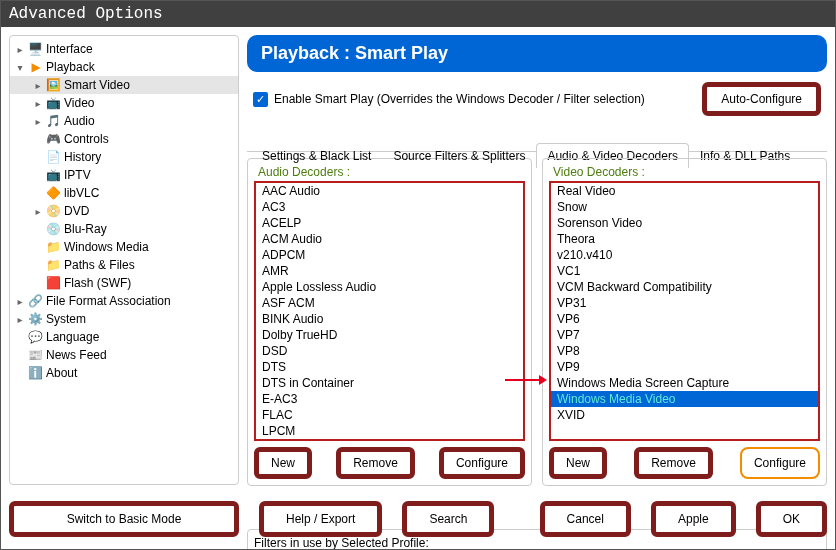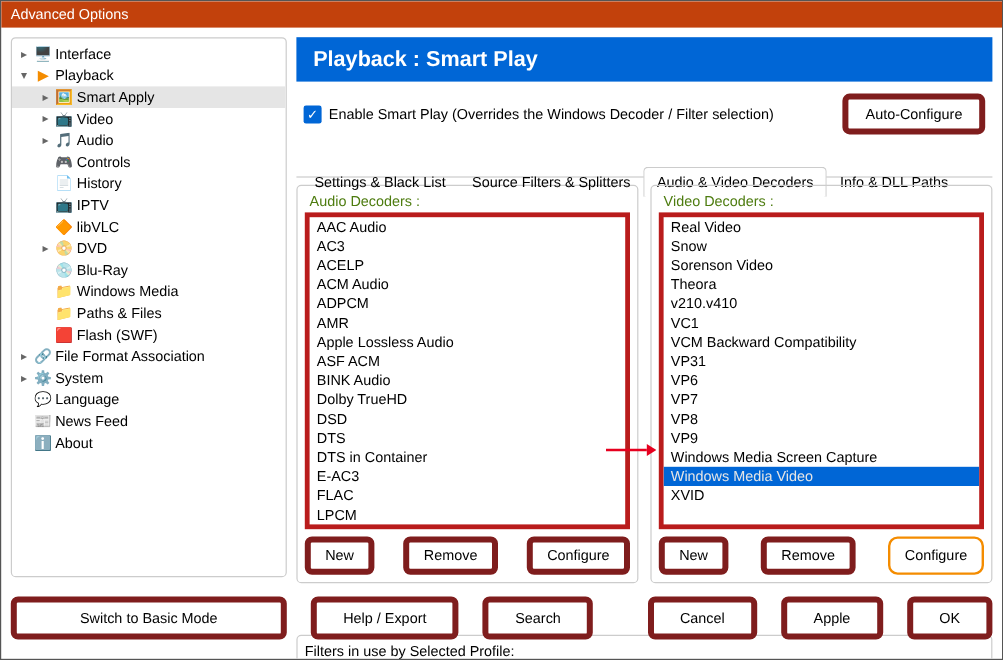--- a/index.html
+++ b/index.html
@@ -1,39 +1,39 @@
 <!DOCTYPE html>
 <html><head>
 <meta charset="utf-8">
 <style>
 *{box-sizing:border-box;margin:0;padding:0;font-family:"Segoe UI",Tahoma,sans-serif;font-size:12px;}
 body{background:#fff;width:836px;height:550px;overflow:hidden;border:1px solid #555;}
-.titlebar{background:#c2410c;color:#fff;padding:4px 8px;font-size:12px;}
+.titlebar{background:#404040;color:#fff;padding:4px 8px;font-size:16px;font-family:Liberation Mono, monospace;}
 .main{display:flex;padding:8px;gap:8px;height:466px;}
 .sidebar{width:230px;border:1px solid #ccc;border-radius:4px;padding:4px 0;overflow-y:auto;}
 .tree-item{display:flex;align-items:center;padding:1px 4px;cursor:pointer;gap:2px;}
 .tree-item.indent1{padding-left:22px;}
 .tree-item.selected{background:#e5e5e5;}
 .chev{width:12px;text-align:center;color:#666;font-size:10px;}
 .ticon{width:16px;height:16px;display:inline-flex;align-items:center;justify-content:center;font-size:12px;}
 .content{flex:1;display:flex;flex-direction:column;gap:6px;}
-.header{background:#0066d6;color:#fff;padding:8px 14px;font-size:18px;font-weight:600;border-radius:0;}
+.header{background:#0066d6;color:#fff;padding:8px 14px;font-size:18px;font-weight:600;border-radius:10px;}
 .row1{display:flex;align-items:center;justify-content:space-between;padding:4px 6px;}
 .chk{display:flex;align-items:center;gap:6px;}
 .chkbox{width:15px;height:15px;background:#0066d6;border-radius:2px;display:flex;align-items:center;justify-content:center;color:#fff;font-size:11px;}
 .btn{border:5px solid #7f1d1d;background:#fff;border-radius:6px;padding:5px 14px;cursor:pointer;white-space:nowrap;}
 .tabs{display:flex;border-bottom:1px solid #ccc;padding:0 4px;}
 .tab{padding:5px 10px;cursor:pointer;border:1px solid transparent;border-bottom:none;position:relative;top:17px;}
 .tab.active{border-color:#ccc;background:#fff;border-radius:4px 4px 0 0;}
 .panels{display:flex;gap:10px;flex:1;}
 .panel{flex:1;border:1px solid #ccc;border-radius:4px;padding:6px;display:flex;flex-direction:column;}
 .panel-title{color:#4d7c0f;margin-bottom:2px;padding-left:4px;}
-.list{flex:1;border:4px solid #b91c1c;overflow-y:auto;margin-bottom:6px;position:relative;}
+.list{flex:1;border:2px solid #b91c1c;overflow-y:auto;margin-bottom:6px;position:relative;}
 .list-item{padding:0 6px;line-height:16px;cursor:pointer;}
-.list-item.selected{background:#0066d6;color:#e5e5e5;}
+.list-item.selected{background:#0066d6;color:#5eead4;}
 .panel-btns{display:flex;gap:6px;justify-content:space-between;}
 .panel-btns .btn{flex:0 0 auto;padding:4px 12px;}
 .highlight-btn{border:2px solid #f48c00;border-radius:8px;}
 .filters{border:1px solid #ccc;border-radius:4px;padding:6px;margin-top:37px;}
 .filters-title{margin-bottom:2px;}
 .filters-val{padding:3px 4px;}
 .footer{display:flex;padding:8px;gap:20px;border-top:0;}
 .footer .btn{padding:6px 22px;}
 .spacer{flex:1;}
 .arrow{position:absolute;left:-38px;top:210px;color:#e6001f;font-size:20px;pointer-events:none;}
@@ -53,21 +53,21 @@
         <span>Interface</span>
       </div>
       <div class="tree-item">
         <span class="chev">▾</span>
         <span class="ticon" style="color:#f48c00">▶</span>
         <span>Playback</span>
       </div>
       <div class="tree-item indent1 selected">
         <span class="chev">▸</span>
         <span class="ticon" style="color:#555">🖼️</span>
-        <span>Smart Apply</span>
+        <span>Smart Video</span>
       </div>
       <div class="tree-item indent1">
         <span class="chev">▸</span>
         <span class="ticon" style="color:#555">📺</span>
         <span>Video</span>
       </div>
       <div class="tree-item indent1">
         <span class="chev">▸</span>
         <span class="ticon" style="color:#f48c00">🎵</span>
         <span>Audio</span>

